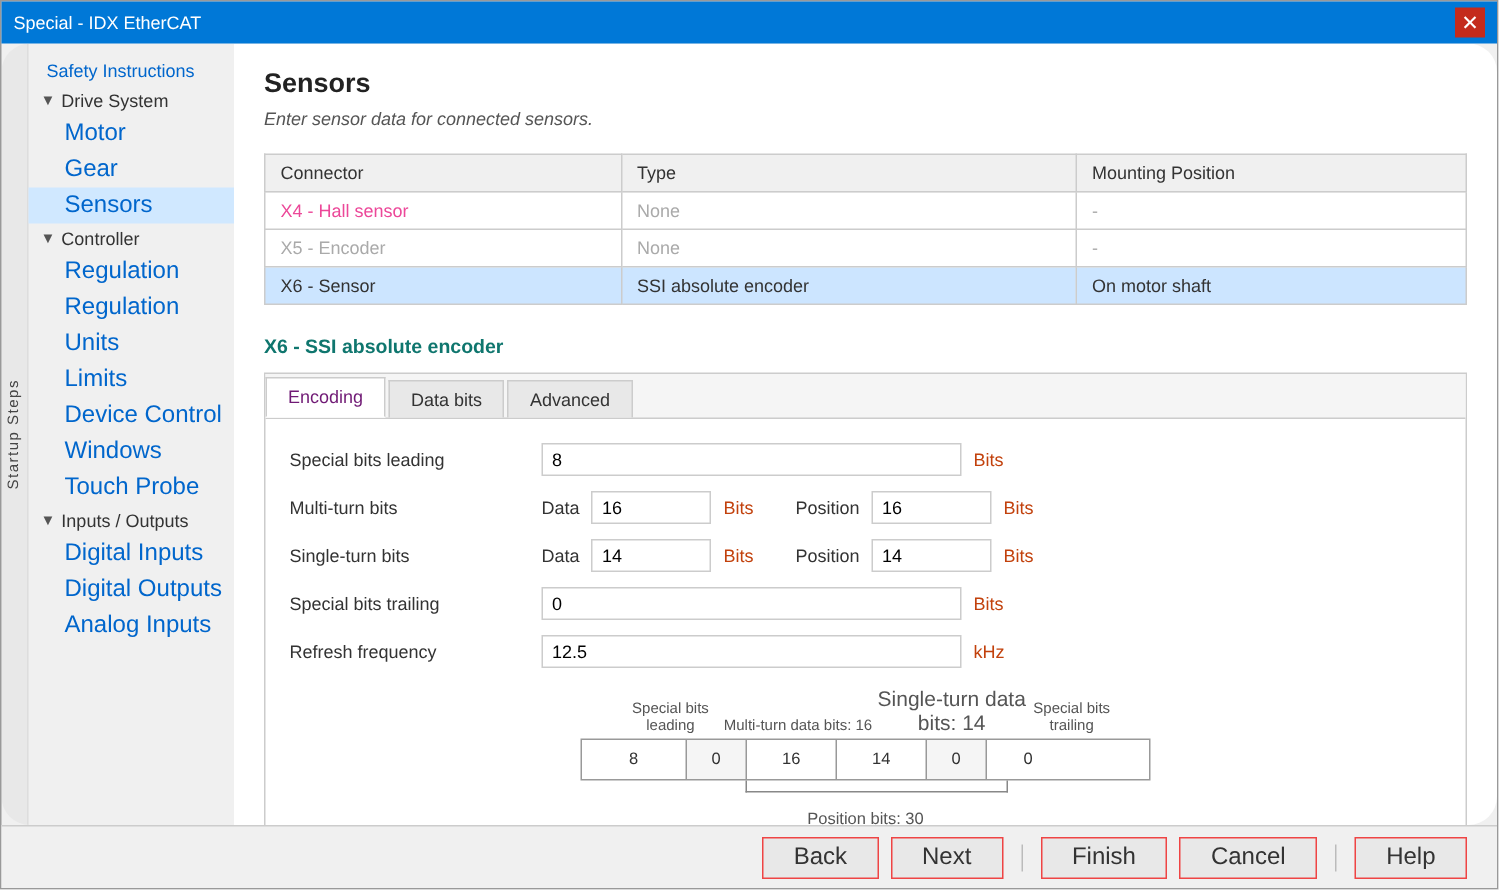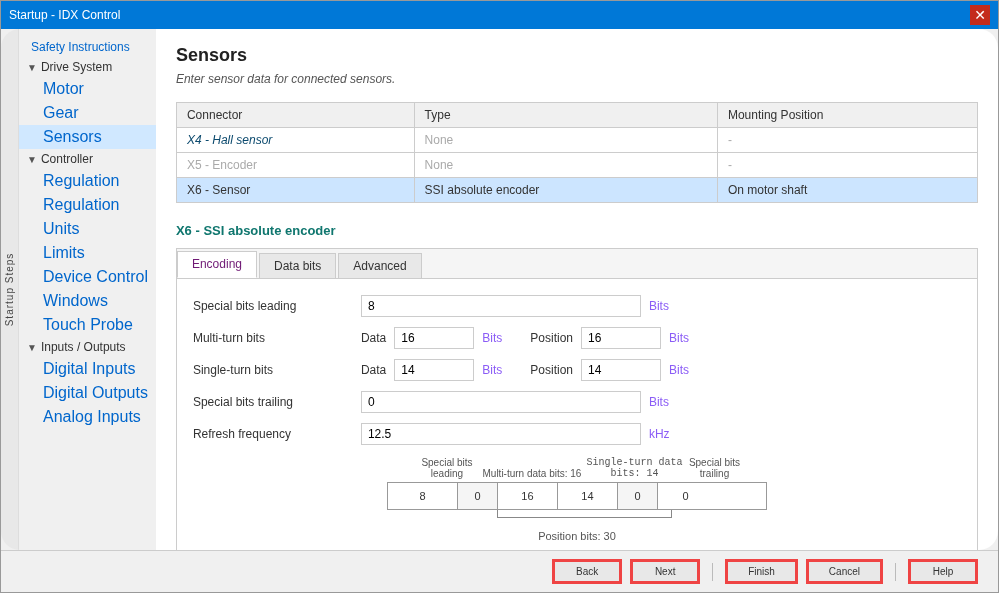--- a/index.html
+++ b/index.html
@@ -228,21 +228,21 @@
       background: #fff;
       height: 22px;
     }
 
     .field-input-wide {
       width: 280px;
     }
 
     .field-unit {
       font-size: 12px;
-      color: #8b5cf6;
+      color: #c2410c;
       min-width: 40px;
     }
 
     .field-sub-label {
       font-size: 12px;
       color: #333;
     }
 
     .field-input-medium {
       width: 80px;
@@ -280,23 +280,23 @@
       display: flex;
       align-items: center;
       justify-content: flex-end;
       padding: 0 20px;
       gap: 8px;
       flex-shrink: 0;
     }
 
     .btn {
       padding: 4px 20px;
-      font-size: 10px;
+      font-size: 16px;
       background: #e8e8e8;
-      border: 3px solid #ef4444;
+      border: 1px solid #ef4444;
       cursor: pointer;
       min-width: 70px;
       text-align: center;
       color: #333;
     }
 
     .separator-line {
       width: 1px;
       height: 18px;
       background: #bbb;
@@ -308,21 +308,21 @@
       color: #555;
       margin-top: 2px;
     }
   </style>
 </head>
 <body>
 
 <div class="window">
 
   <div class="title-bar">
-    <span class="title-bar-title">Startup - IDX Control</span>
+    <span class="title-bar-title">Special - IDX EtherCAT</span>
     <button class="title-bar-close">✕</button>
   </div>
 
   <div class="main-content">
 
     <div class="sidebar-wrapper">
       <div class="sidebar-vertical-label">
         <span>Startup Steps</span>
       </div>
       <div class="sidebar-nav">
@@ -395,21 +395,21 @@
       <table class="sensor-table">
         <thead>
           <tr>
             <th>Connector</th>
             <th>Type</th>
             <th>Mounting Position</th>
           </tr>
         </thead>
         <tbody>
           <tr>
-            <td style="color:#0c4a6e;font-style:italic;">X4 - Hall sensor</td>
+            <td style="color:#ec4899;">X4 - Hall sensor</td>
             <td style="color:#aaa;">None</td>
             <td style="color:#aaa;">-</td>
           </tr>
           <tr>
             <td style="color:#aaa;">X5 - Encoder</td>
             <td style="color:#aaa;">None</td>
             <td style="color:#aaa;">-</td>
           </tr>
           <tr class="selected">
             <td>X6 - Sensor</td>
@@ -471,21 +471,21 @@
           <div class="diagram-section">
 
             <div style="display:flex; gap:0; margin-bottom:3px; align-items:flex-end;">
               <div style="width:70px; text-align:center;">
                 <div style="font-size:10px; color:#555;">Special bits leading</div>
               </div>
               <div style="width:100px; text-align:center;">
                 <div style="font-size:10px; color:#555;">Multi-turn data bits: 16</div>
               </div>
               <div style="width:105px; text-align:center;">
-                <div style="font-size:10px; color:#555;font-family:Liberation Mono, monospace;">Single-turn data bits: 14</div>
+                <div style="font-size:14px; color:#555;">Single-turn data bits: 14</div>
               </div>
               <div style="width:55px; text-align:center;">
                 <div style="font-size:10px; color:#555;">Special bits trailing</div>
               </div>
             </div>
 
             <div style="display:flex; border:1px solid #999; height:28px; width:380px;">
               <div class="diagram-bar" style="width:70px; border-right:1px solid #999;">8</div>
               <div class="diagram-bar shaded" style="width:40px; border-right:1px solid #999;">0</div>
               <div class="diagram-bar" style="width:60px; border-right:1px solid #999;">16</div>

